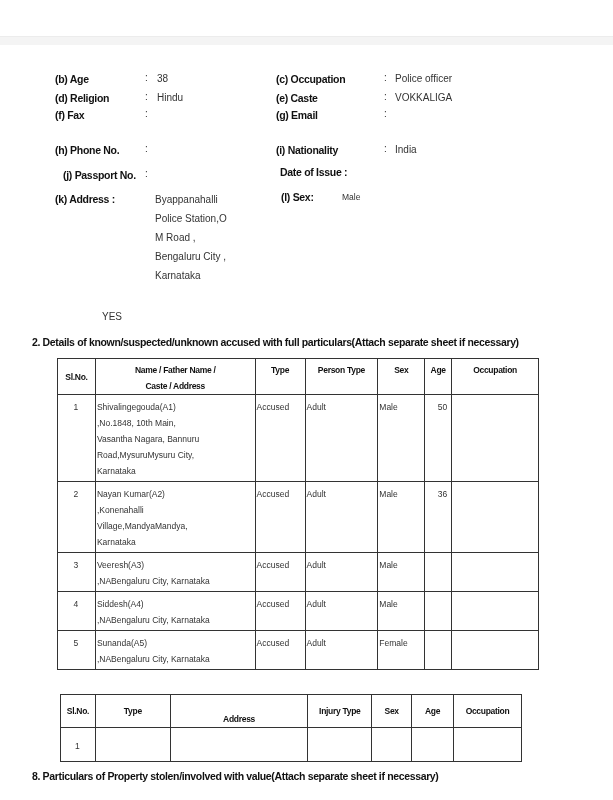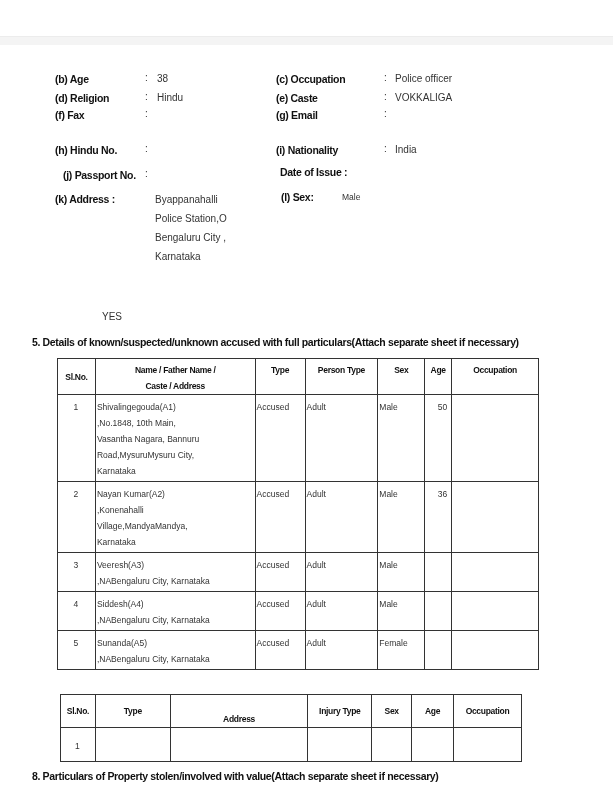--- a/index.html
+++ b/index.html
@@ -52,48 +52,49 @@
   <span class="abs val" style="left:395px;top:47px;">VOKKALIGA</span>
 
   <span class="abs lbl" style="left:55px;top:64px;">(f) Fax</span>
   <span class="abs colon" style="left:145px;top:63px;">:</span>
   <span class="abs val" style="left:157px;top:64px;"></span>
 
   <span class="abs lbl" style="left:276px;top:64px;">(g) Email</span>
   <span class="abs colon" style="left:384px;top:63px;">:</span>
   <span class="abs val" style="left:395px;top:64px;"></span>
 
-  <span class="abs lbl" style="left:55px;top:99px;">(h) Hindu No.</span>
+  <span class="abs lbl" style="left:55px;top:99px;">(h) Phone No.</span>
   <span class="abs colon" style="left:145px;top:98px;">:</span>
   <span class="abs val" style="left:157px;top:99px;"></span>
 
   <span class="abs lbl" style="left:276px;top:99px;">(i) Nationality</span>
   <span class="abs colon" style="left:384px;top:98px;">:</span>
   <span class="abs val" style="left:395px;top:99px;">India</span>
 
   <span class="abs lbl" style="left:55px;top:124px;padding-left:8px;">(j) Passport No.</span>
   <span class="abs colon" style="left:145px;top:123px;">:</span>
   <span class="abs val" style="left:157px;top:124px;"></span>
 
   <span class="abs lbl" style="left:280px;top:121px;">Date of Issue :</span>
 
   <span class="abs lbl" style="left:55px;top:148px;">(k) Address :</span>
   <div class="abs addr" style="left:155px;top:145px;width:110px;">
     <span class="cell-line">Byappanahalli</span>
     <span class="cell-line">Police Station,O</span>
+    <span class="cell-line">M Road ,</span>
     <span class="cell-line">Bengaluru City ,</span>
     <span class="cell-line">Karnataka</span>
   </div>
 
   <span class="abs lbl" style="left:281px;top:146px;">(l) Sex:</span>
   <span class="abs val" style="left:342px;top:147px;font-size:8.5px;">Male</span>
 
   <span class="abs val" style="left:102px;top:266px;">YES</span>
 
-  <span class="abs heading" style="left:32px;top:291px;">5. Details of known/suspected/unknown accused with full particulars(Attach separate sheet if necessary)</span>
+  <span class="abs heading" style="left:32px;top:291px;">2. Details of known/suspected/unknown accused with full particulars(Attach separate sheet if necessary)</span>
 
   <table style="left:57px;top:313px;width:482px;">
     <colgroup>
       <col style="width:38px">
         <col style="width:160px">
         <col style="width:50px">
         <col style="width:73px">
       <col style="width:47px">
         <col style="width:27px">
         <col style="width:87px">

